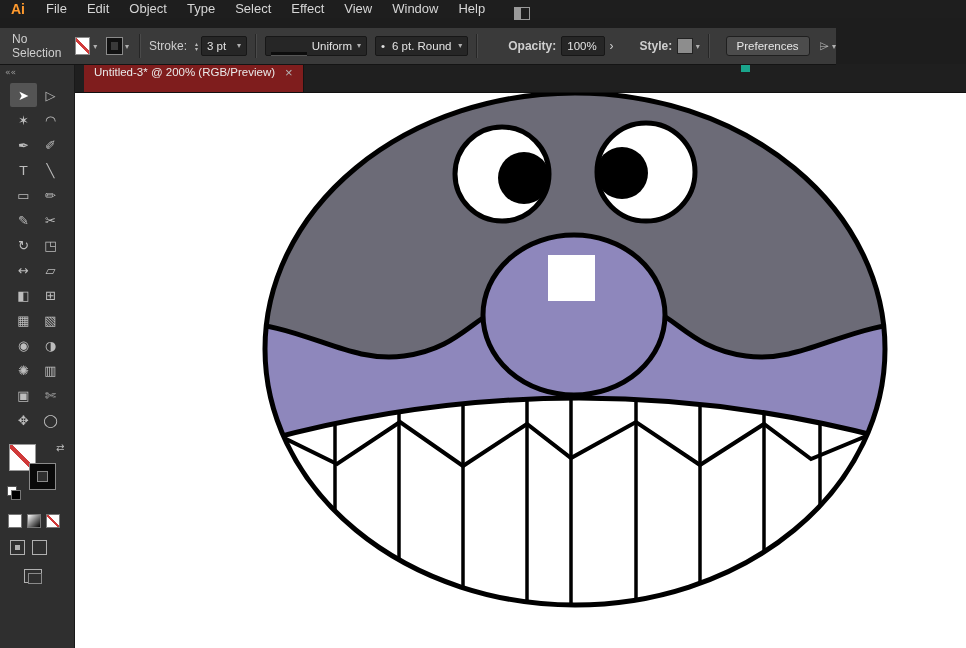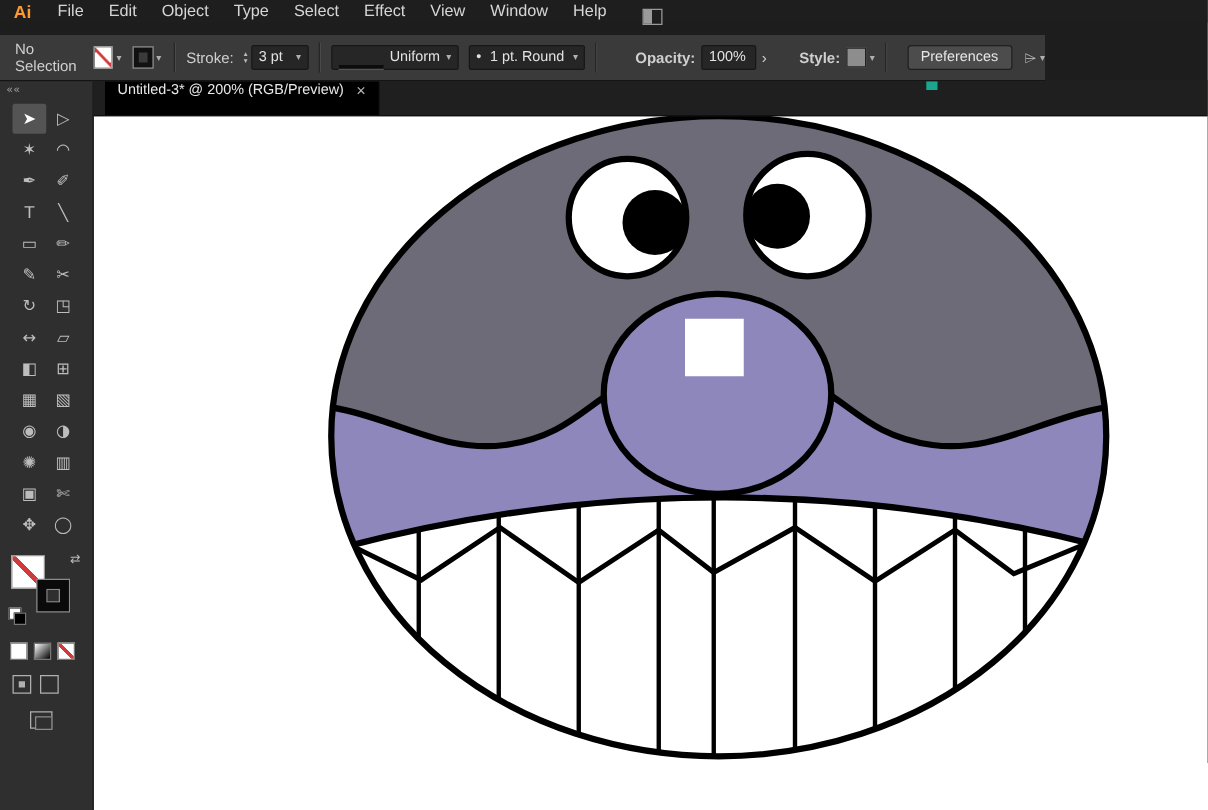--- a/index.html
+++ b/index.html
@@ -55,21 +55,21 @@
   #msw-grad{background:linear-gradient(135deg,#fff,#000);}
   #msw-none{background:linear-gradient(45deg,transparent 42%,#d03a3a 42%,#d03a3a 58%,transparent 58%),#fff;}
   #draw-modes{display:flex;gap:7px;margin:12px 0 0 10px;}
   .dm{width:13px;height:13px;border:1px solid #b0b0b0;display:flex;align-items:center;justify-content:center;}
   .dm .dot{width:5px;height:5px;background:#b0b0b0;}
   #screen-mode{position:relative;width:16px;height:12px;border:1px solid #b0b0b0;margin:14px 0 0 24px;}
   #screen-mode div{position:absolute;left:3px;top:3px;width:12px;height:9px;border:1px solid #8a8a8a;background:#2f2f2f;}
   
   #tabbar{position:absolute;left:74px;top:64px;width:892px;height:28px;background:#1f1f1f;
     border-bottom:1px solid #101010;display:flex;align-items:flex-end;z-index:3;}
-  #doc-tab{height:32px;background:#000000;margin-left:10px;display:flex;align-items:center;
+  #doc-tab{height:32px;background:#7f1d1d;margin-left:10px;display:flex;align-items:center;
     padding:4px 10px;color:#e9e9e9;font-size:11.5px;gap:10px;border-right:1px solid #141414;}
   #tab-close{color:#b5b5b5;font-size:13px;line-height:13px;}
   #teal-marker{position:absolute;left:667px;top:0;width:9px;height:8px;background:#1AA58C;}
   
   #canvas-area{position:absolute;left:74px;top:92px;width:892px;height:556px;background:#ffffff;overflow:hidden;}
 </style>
 </head>
 <body>
 
 <div id="menubar">
@@ -109,21 +109,21 @@
     <span class="chev">▾</span>
   </span>
   <div class="sep"></div>
   <span class="field" style="width:92px;justify-content:space-between;">
     <span class="line-preview"></span>
     <span>Uniform</span>
     <span class="chev">▾</span>
   </span>
   <span class="field" style="margin-left:8px;width:96px;justify-content:space-between;">
     <span>•</span>
-    <span>1 pt. Round</span>
+    <span>6 pt. Round</span>
     <span class="chev">▾</span>
   </span>
   <div class="sep"></div>
   <span class="lbl">Opacity:</span>
   <span class="field" style="width:38px;">
     <span>100%</span>
   </span>
   <span class="arrow-box">›</span>
   <span class="lbl">Style:</span>
   <span class="style-swatch"></span>

